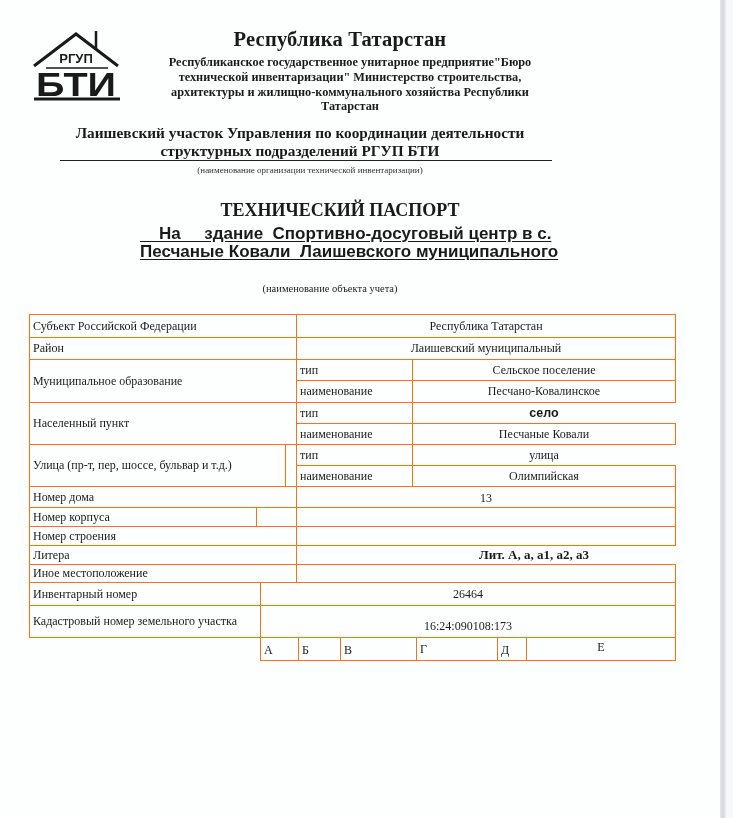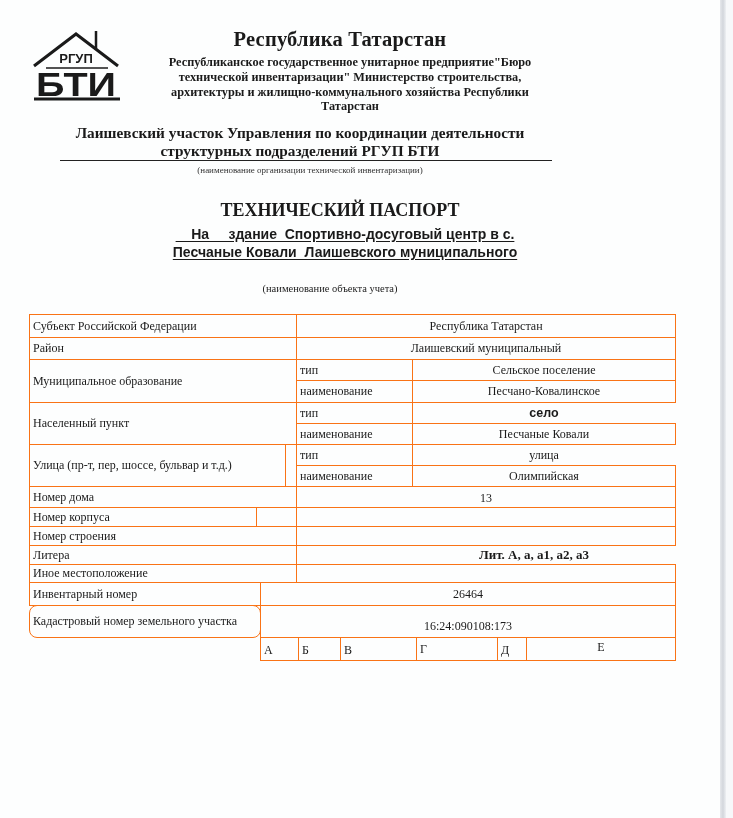--- a/index.html
+++ b/index.html
@@ -24,21 +24,21 @@
     .org-text { left: 140px; top: 55px; width: 420px; font-size: 12.3px; font-weight: bold; line-height: 14.8px; text-align: center; }
 
     .branch { left: 40px; top: 124px; width: 520px; font-size: 15.3px; font-weight: bold; line-height: 18px; text-align: center; }
     .branch-line { left: 60px; top: 160px; width: 492px; height: 0; border-top: 1.3px solid #222; }
     .branch-caption { left: 160px; top: 165px; width: 300px; font-size: 9px; text-align: center; color:#333; }
 
     .doc-title { left: 140px; top: 200px; width: 400px; font-size: 18px; font-weight: bold; text-align: center; }
     .object-name {
       left: 140px; top: 225px; width: 410px;
       font-family: "Liberation Sans", "DejaVu Sans", sans-serif;
-      font-size: 14px; font-weight: bold; line-height: 18px; text-align: center;
+      font-size: 17px; font-weight: bold; line-height: 18px; text-align: center;
     }
     .object-name .u { text-decoration: underline; text-underline-offset: 2px; }
     .object-caption { left: 230px; top: 283px; width: 200px; font-size: 10.5px; text-align: center; color:#222; }
     .cell {
       position: absolute; box-sizing: border-box;
       border: 1px solid #f97316; background: transparent;
       display: flex; align-items: center; padding: 0 3px;
       white-space: nowrap; overflow: hidden;
       font-family: "Liberation Serif", "DejaVu Serif", serif; font-size: 12px;
     }
@@ -124,21 +124,21 @@
 
   <div class="cell" style="left:29px;top:545px;width:268px;height:20px;">Литера</div>
   <div class="cell bold" style="left:296px;top:545px;width:380px;height:20px;justify-content:flex-end;padding-right:86px;border-top-color:transparent;border-right-color:transparent;">Лит.  А, а, а1, а2, а3</div>
 
   <div class="cell" style="left:29px;top:564px;width:268px;height:19px;">Иное местоположение</div>
   <div class="cell c" style="left:296px;top:564px;width:380px;height:19px;"></div>
 
   <div class="cell" style="left:29px;top:582px;width:232px;height:24px;">Инвентарный номер</div>
   <div class="cell c" style="left:260px;top:582px;width:416px;height:24px;">26464</div>
 
-  <div class="cell" style="left:29px;top:605px;width:232px;height:33px;border-radius:8px;">Кадастровый номер земельного участка</div>
+  <div class="cell" style="left:29px;top:605px;width:232px;height:33px;">Кадастровый номер земельного участка</div>
   <div class="cell c bottom-align" style="left:260px;top:605px;width:416px;height:33px;">16:24:090108:173</div>
 
   <div class="cell" style="left:260px;top:637px;width:39px;height:24px;align-items:flex-end;padding-bottom:2px;">А</div>
   <div class="cell" style="left:298px;top:637px;width:43px;height:24px;align-items:flex-end;padding-bottom:2px;">Б</div>
   <div class="cell" style="left:340px;top:637px;width:77px;height:24px;align-items:flex-end;padding-bottom:2px;">В</div>
   <div class="cell" style="left:416px;top:637px;width:82px;height:24px;align-items:flex-start;padding-top:4px;">Г</div>
   <div class="cell" style="left:497px;top:637px;width:30px;height:24px;align-items:flex-end;padding-bottom:2px;">Д</div>
   <div class="cell c" style="left:526px;top:637px;width:150px;height:24px;align-items:flex-start;padding-top:2px;">Е</div>
 </div>
 

